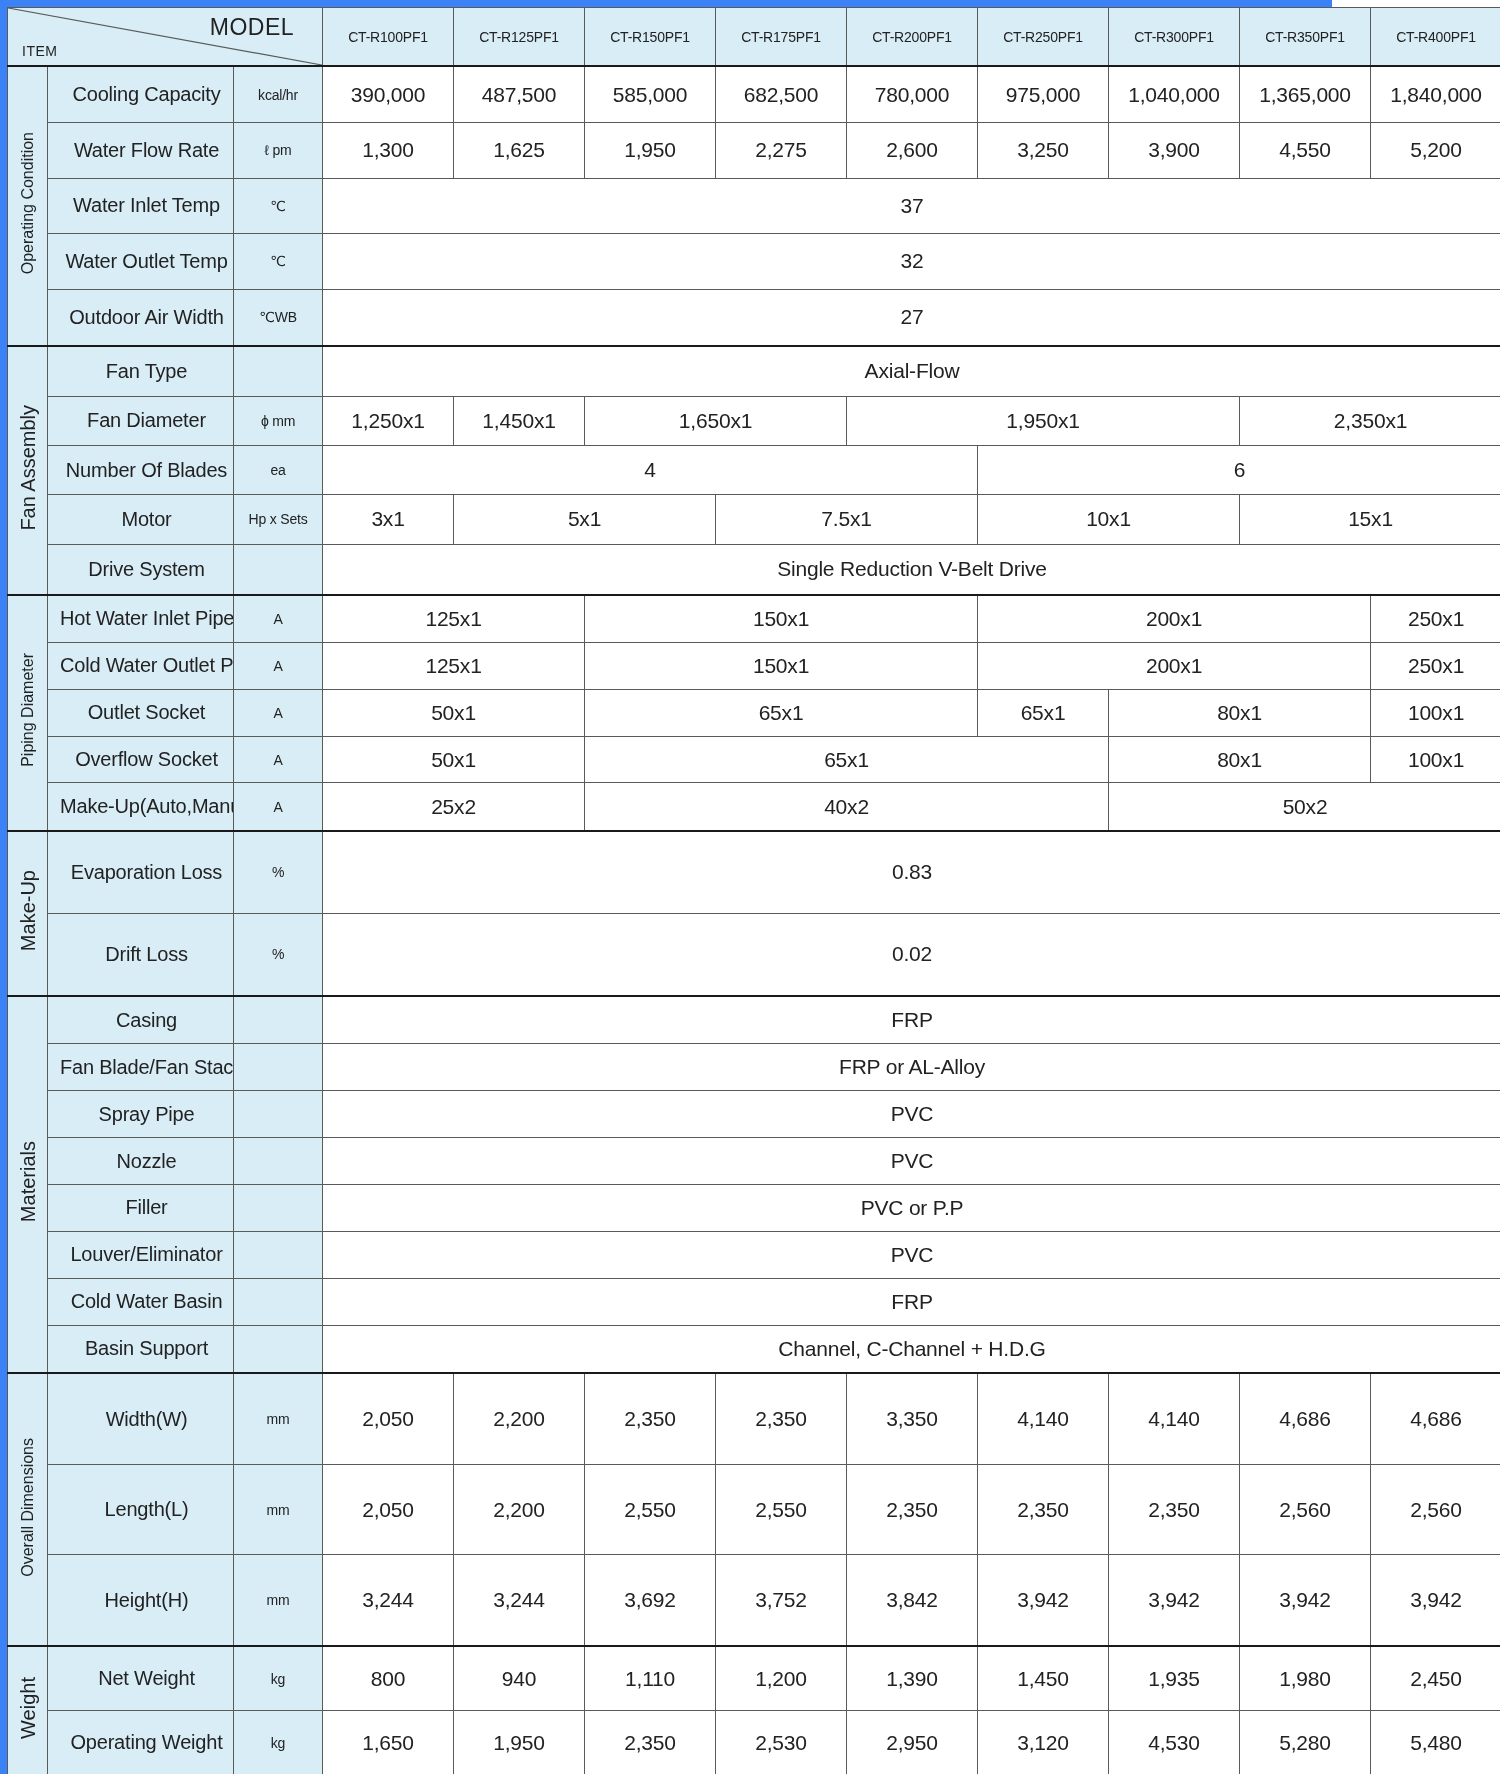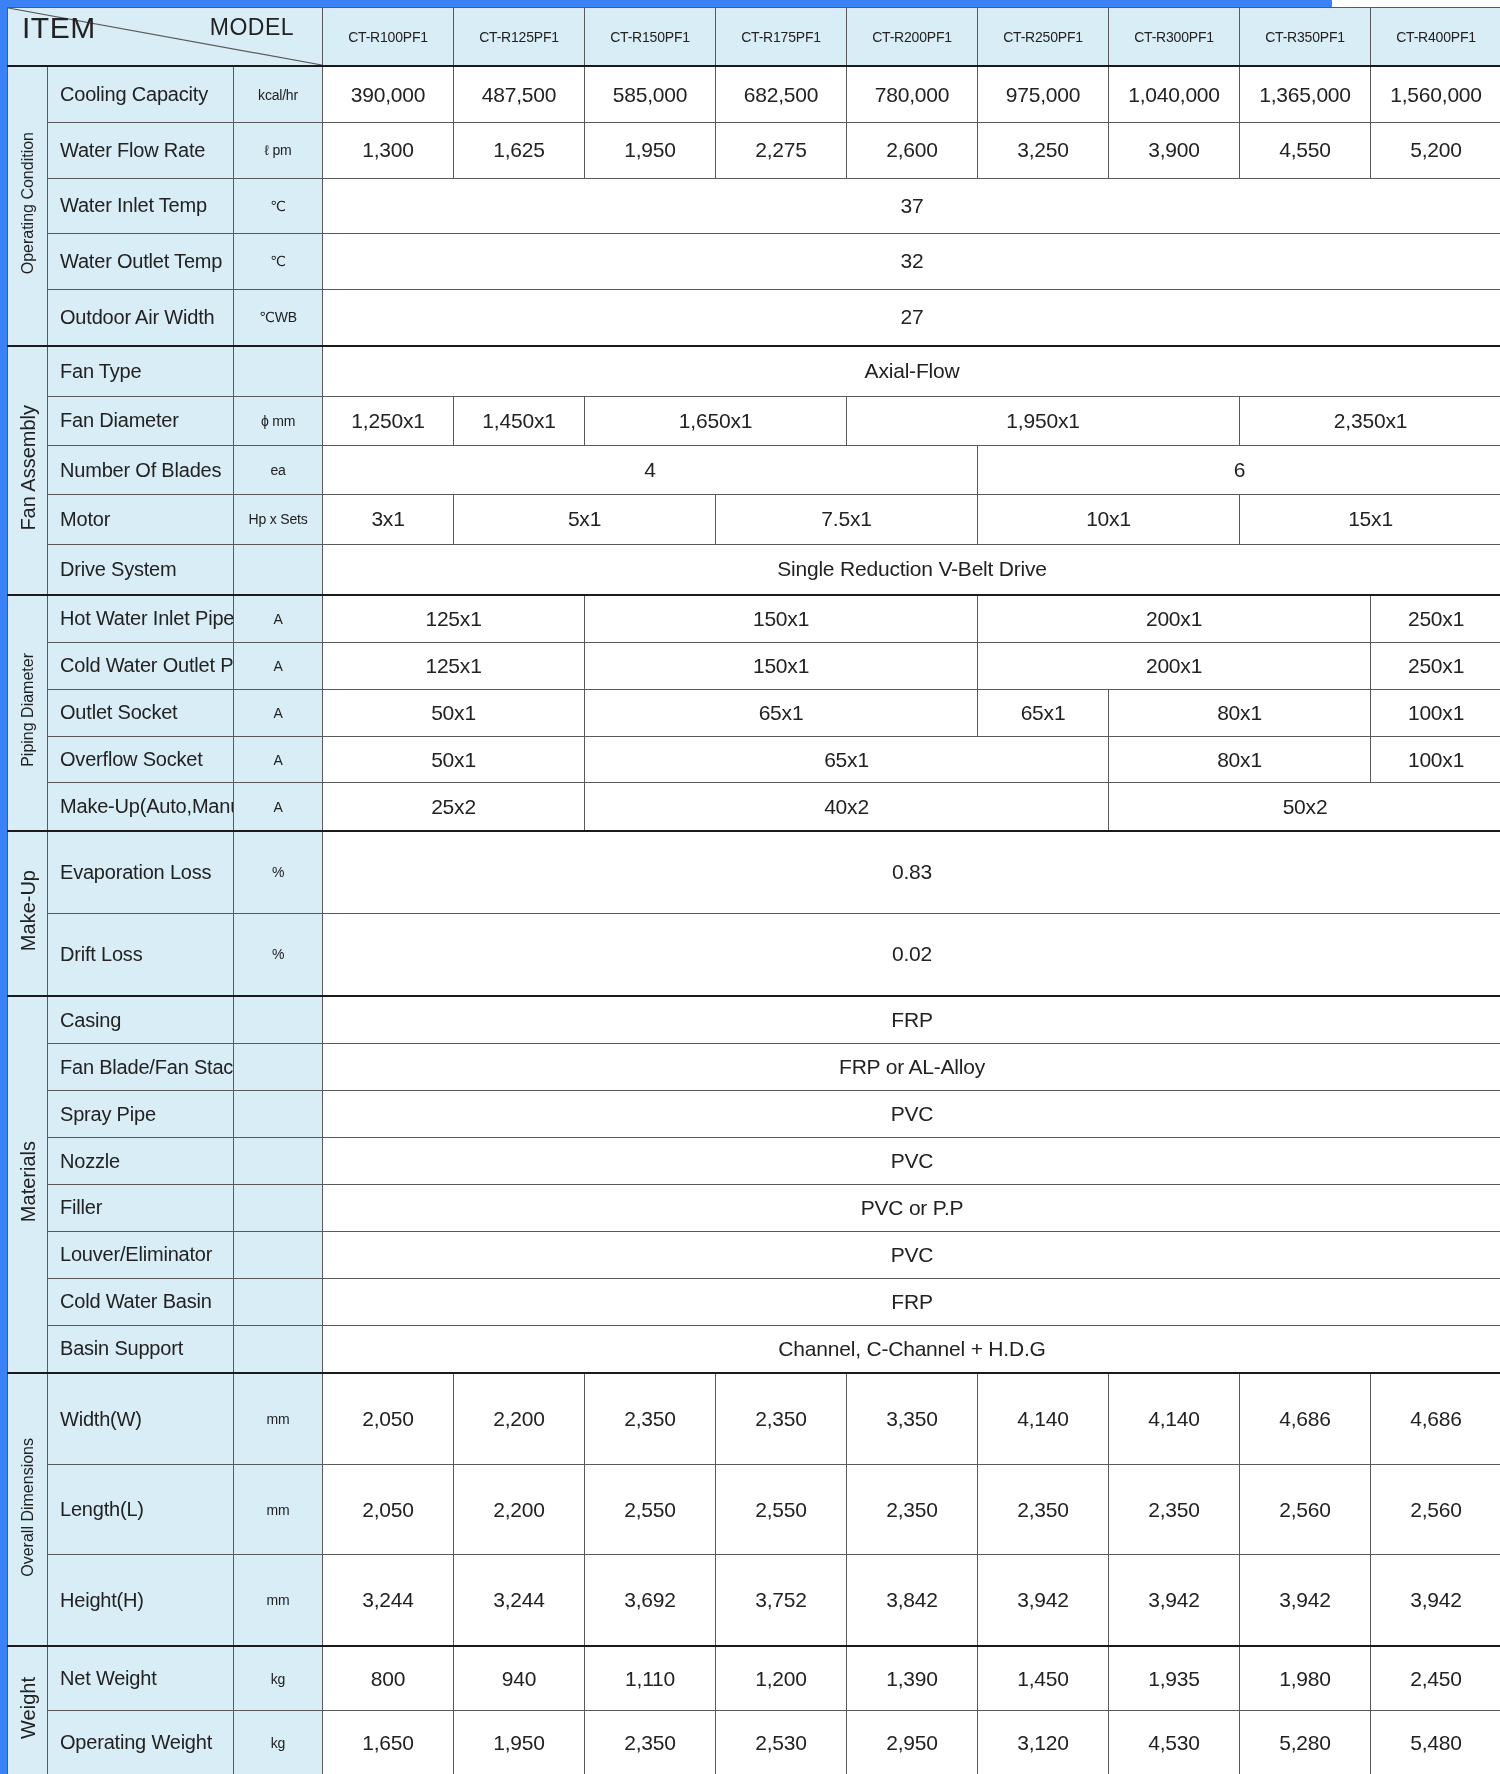--- a/index.html
+++ b/index.html
@@ -5,33 +5,33 @@
   html,body{margin:0;padding:0;background:#fff;}
   body{width:1500px;font-family:"Liberation Sans","DejaVu Sans",sans-serif;color:#222;}
   .wrap{box-sizing:border-box;width:1332px;height:1774px;border:7px solid #3b82f6;background:#f97316;}
   table{border-collapse:collapse;table-layout:fixed;width:100%;height:1768px;}
   col.c-group{width:40px;} col.c-item{width:186px;} col.c-unit{width:89px;} col.c-val{width:131px;}
   th,td{border:1px solid #5a5a5a;font-weight:normal;padding:0;margin:0;
         font-size:20px;letter-spacing:-0.2px;text-align:center;vertical-align:middle;
         white-space:nowrap;overflow:hidden;color:#222;}
   .blue{background:#d9edf6;}
   .val{background:#fff;font-size:21px;}
-  .item{text-align:left;padding-left:12px;font-size:20px;}
+  .item{text-align:center;padding-left:12px;font-size:20px;}
   .unit{font-size:14px;}
   .model-th{font-size:14px;}
   tr.gtop th, tr.gtop td{border-top:2px solid #1a1a1a;}
   th.vlab{padding:0;}
   th.vlab span{display:inline-block;writing-mode:vertical-rl;transform:rotate(180deg);
                font-size:20px;letter-spacing:0;line-height:1;white-space:nowrap;}
   th.vlab span.small{font-size:16px;}
   td.diag{position:relative;padding:0;}
   .diagwrap{position:relative;width:100%;height:57px;}
   .diagwrap svg{position:absolute;left:0;top:0;width:100%;height:100%;}
   .lbl-model{position:absolute;right:28px;top:6px;font-size:23px;letter-spacing:0.5px;}
-  .lbl-item{position:absolute;left:14px;bottom:20px;font-size:30px;letter-spacing:0.5px;}
+  .lbl-item{position:absolute;left:14px;bottom:6px;font-size:14px;letter-spacing:0.5px;}
   tr.head th{height:57px;}
 </style>
 </head>
 <body>
 
 <div class="wrap">
   <table id="spec-table">
     <colgroup id="cols">
         <col class="c-group">
         <col class="c-item">
@@ -72,21 +72,21 @@
           <th class="blue item">Cooling Capacity</th>
           <td class="blue unit">kcal/hr</td>
           <td class="val" colspan="1">390,000</td>
           <td class="val" colspan="1">487,500</td>
           <td class="val" colspan="1">585,000</td>
           <td class="val" colspan="1">682,500</td>
           <td class="val" colspan="1">780,000</td>
           <td class="val" colspan="1">975,000</td>
           <td class="val" colspan="1">1,040,000</td>
           <td class="val" colspan="1">1,365,000</td>
-          <td class="val" colspan="1">1,560,000</td>
+          <td class="val" colspan="1">1,840,000</td>
         </tr>
         <tr>
           <th class="blue item">Water Flow Rate</th>
           <td class="blue unit">ℓ pm</td>
           <td class="val" colspan="1">1,300</td>
           <td class="val" colspan="1">1,625</td>
           <td class="val" colspan="1">1,950</td>
           <td class="val" colspan="1">2,275</td>
           <td class="val" colspan="1">2,600</td>
           <td class="val" colspan="1">3,250</td>

